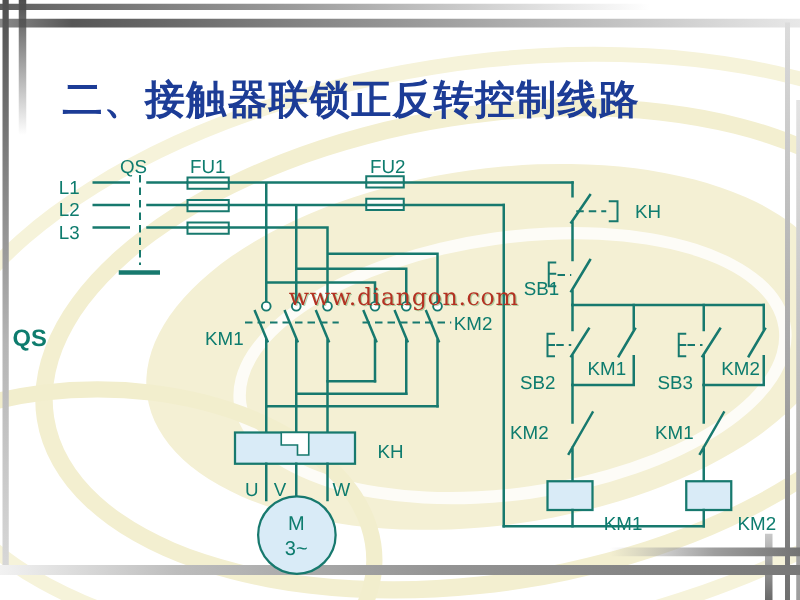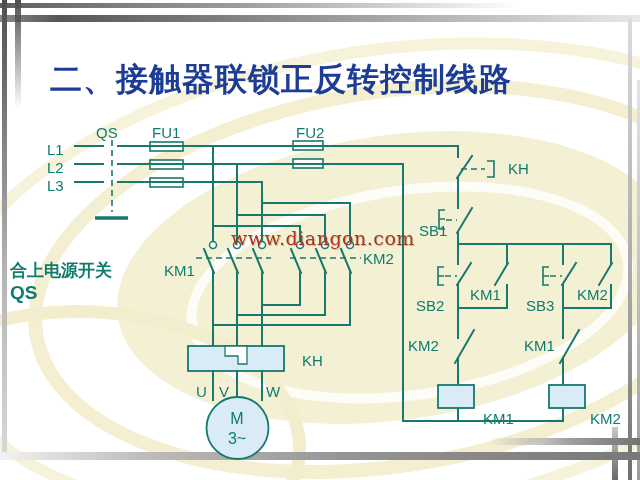--- a/index.html
+++ b/index.html
@@ -218,16 +218,15 @@
   <text x="302" y="366">KH</text>
   <text x="196" y="397">U</text>
   <text x="219" y="397">V</text>
   <text x="266" y="397">W</text>
   <text x="237" y="424" class="tm">M</text>
   <text x="237" y="444" class="tm">3~</text>
 </svg>
 
 <div class="title">二、接触器联锁正反转控制线路</div>
 <div class="note">
-  <div class="n1">合上电源开关</div>
   <div class="n2">QS</div>
 </div>
 <div class="wm">www.diangon.com</div>
 
 </body></html>

